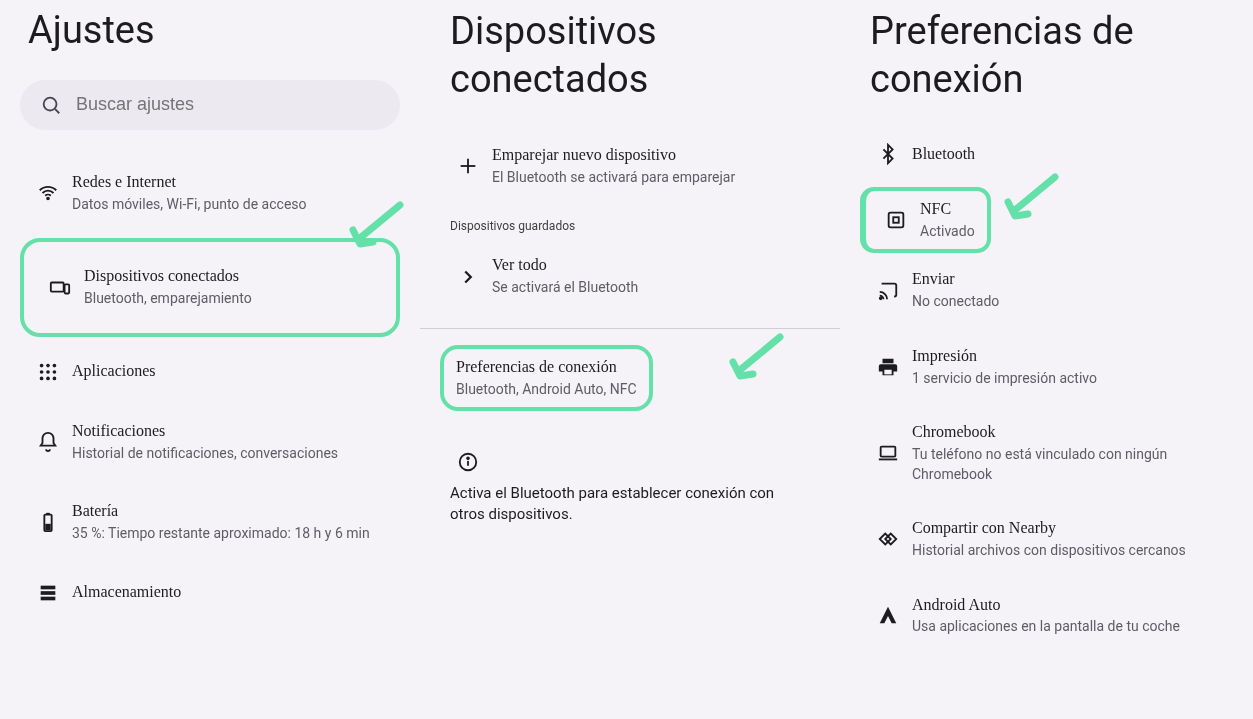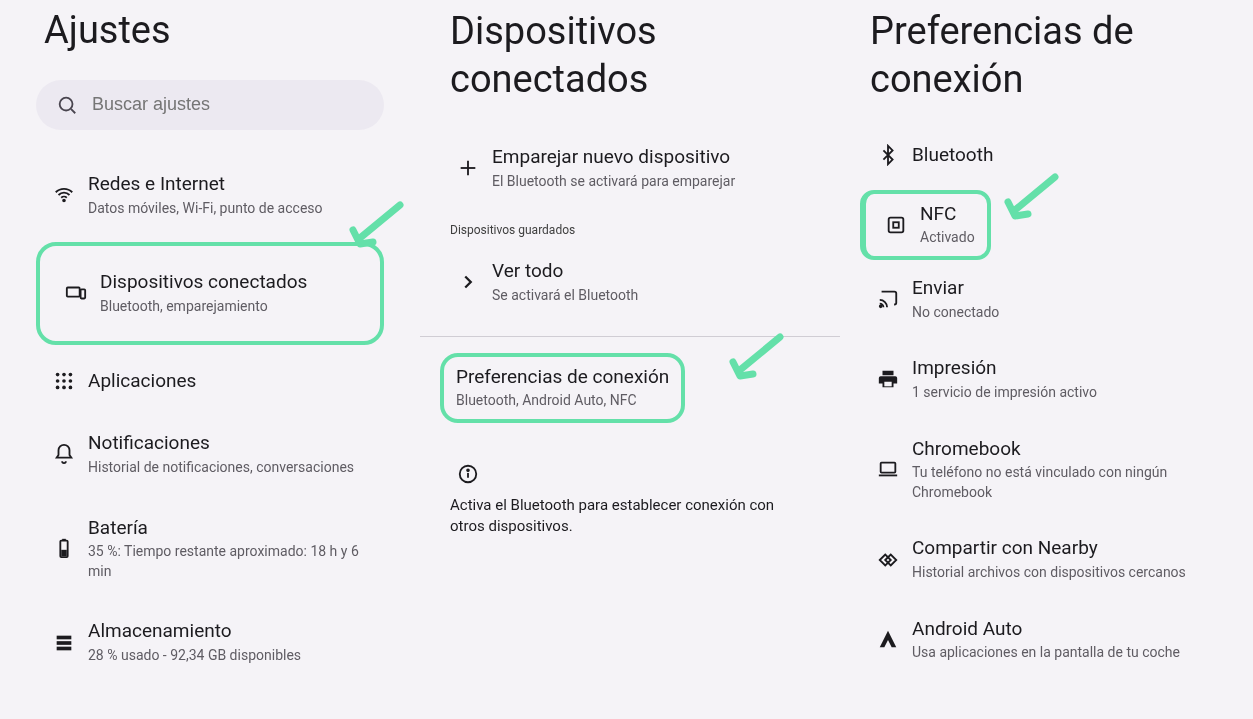--- a/index.html
+++ b/index.html
@@ -13,21 +13,21 @@
     width: 1253px;
     height: 719px;
     overflow: hidden;
     display: flex;
     color: #1c1b1f;
   }
   .panel {
     height: 100%;
     position: relative;
   }
-  .panel-1 { width: 420px; padding: 0 36px; }
+  .panel-1 { width: 420px; padding: 0 20px; }
   .panel-2 { width: 420px; padding: 0 20px; }
   .panel-3 { width: 413px; padding: 0 20px; }
 
   .page-title {
     font-size: 38px;
     font-weight: 400;
     margin: 8px 0 28px 8px;
     color: #1c1b1f;
   }
   .page-title-2, .page-title-3 {
@@ -77,23 +77,24 @@
     color: #1c1b1f;
   }
   .list-item .icon-wrap svg {
     width: 22px;
     height: 22px;
   }
   .list-item .text-wrap {
     flex: 1;
   }
   .item-title {
-    font-size: 19px;
+    font-size: 16px;
     color: #1c1b1f;
     line-height: 1.3;
+    font-family: Liberation Serif, serif;
   }
   .item-sub {
     font-size: 14px;
     color: #5f5c63;
     line-height: 1.4;
     margin-top: 2px;
   }
 
   .highlight-box {
     border: 4px solid #64e0a9;
@@ -268,21 +269,20 @@
   <div class="list-item">
     <span class="icon-wrap">
       <svg viewBox="0 0 24 24" fill="currentColor">
           <rect x="4" y="4" width="16" height="4"></rect>
           <rect x="4" y="10" width="16" height="4"></rect>
           <rect x="4" y="16" width="16" height="4"></rect>
         </svg>
     </span>
     <div class="text-wrap">
       <div class="item-title">Almacenamiento</div>
-      <div class="item-sub">28 % usado - 92,34 GB disponibles</div>
     </div>
   </div>
 </div>
 
 <div class="panel panel-2">
   <h1 class="page-title-2">Dispositivos conectados</h1>
 
   <div class="list-item">
     <span class="icon-wrap">
       <svg viewBox="0 0 24 24" fill="none" stroke="currentColor" stroke-width="2">

